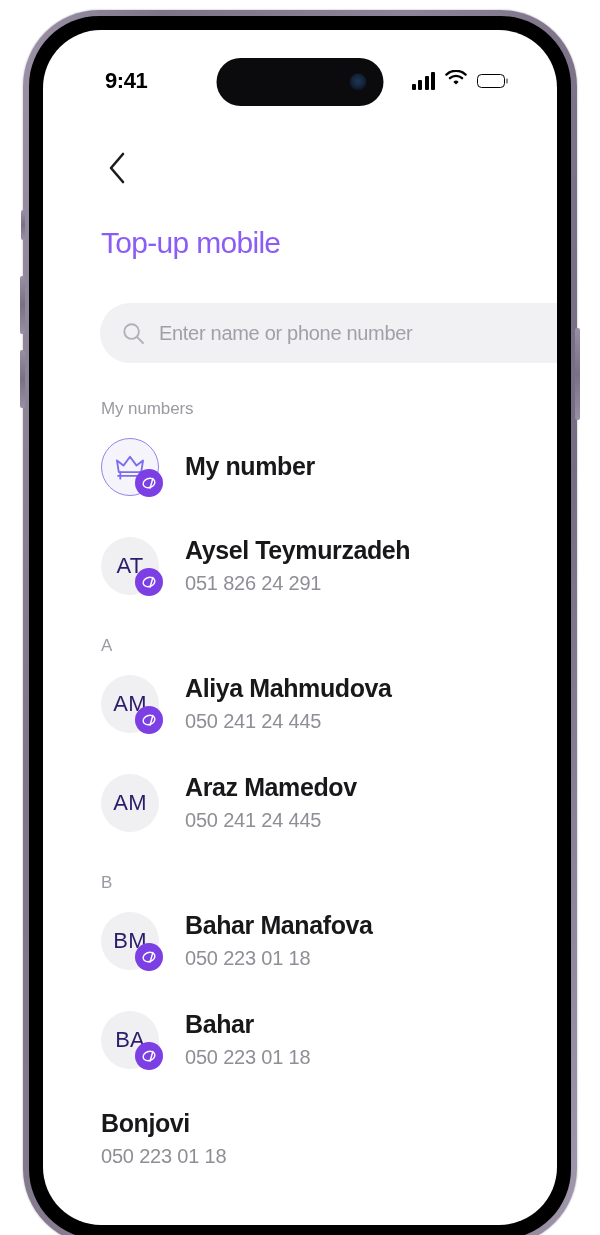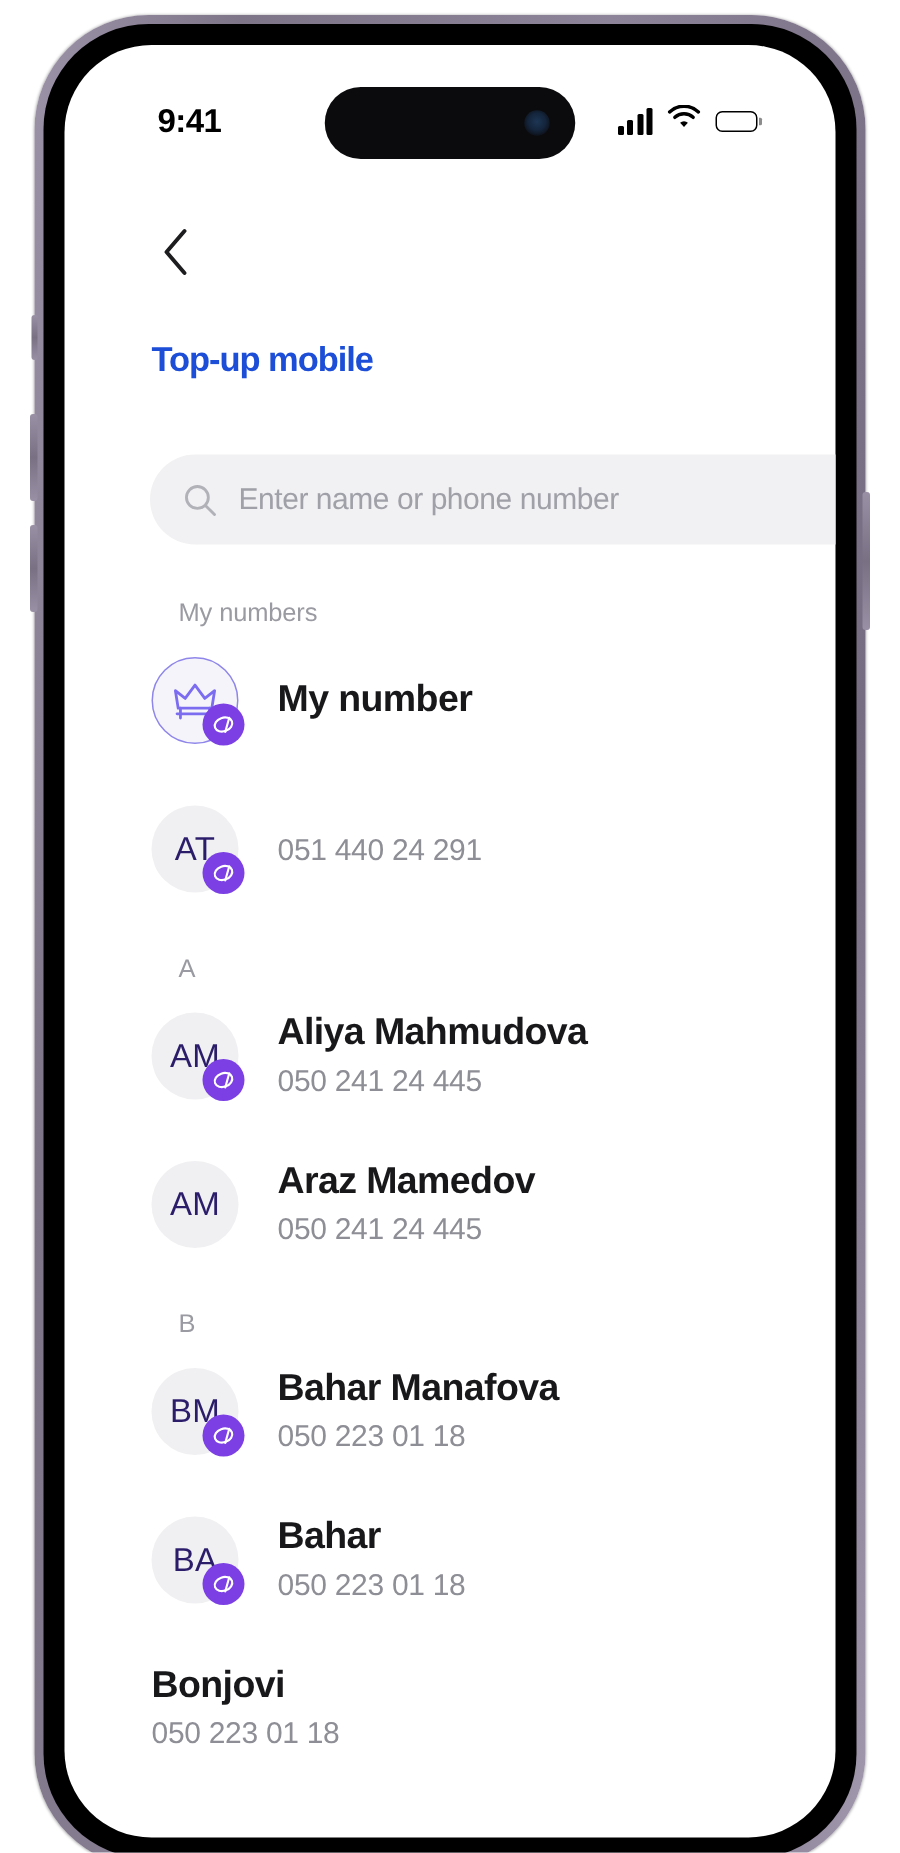--- a/index.html
+++ b/index.html
@@ -149,23 +149,23 @@
     height: 52px;
     display: flex;
     align-items: center;
     justify-content: center;
     cursor: pointer;
   }
   #page-title {
     position: absolute;
     left: 58px;
     top: 196px;
-    font-size: 23px;
-    font-weight: 700;
-    color: #1d4ed8;
+    font-size: 30px;
+    font-weight: 400;
+    color: #8b5cf6;
     letter-spacing: -0.7px;
   }
 
   
   #search-field {
     position: absolute;
     left: 57px;
     top: 273px;
     width: 488px;
     height: 60px;
@@ -187,21 +187,21 @@
   
   #contact-list {
     position: absolute;
     left: 0;
     top: 352px;
     right: 0;
     bottom: 0;
     overflow: hidden;
   }
   .section-label {
-    padding: 0 0 0 76px;
+    padding: 0 0 0 58px;
     font-size: 17px;
     color: #9a9aa2;
     letter-spacing: -0.1px;
     line-height: 1;
   }
   #sec-my { margin-top: 18px; }
   .section-label.letter { margin-top: 22px; }
 
   .contact-row {
     display: flex;
@@ -348,21 +348,22 @@
           <div class="contact-row">
             <div class="avatar-wrap">
               <div class="avatar">AT</div>
               <div class="operator-badge">
                 <svg width="20" height="20" aria-hidden="true">
                   <use href="#sym-operator"></use>
                 </svg>
               </div>
             </div>
             <div class="contact-text">
-              <div class="contact-phone">051 440 24 291</div>
+              <div class="contact-name">Aysel Teymurzadeh</div>
+              <div class="contact-phone">051 826 24 291</div>
             </div>
           </div>
           <div class="section-label letter">A</div>
           <div class="contact-row">
             <div class="avatar-wrap">
               <div class="avatar">AM</div>
               <div class="operator-badge">
                 <svg width="20" height="20" aria-hidden="true">
                   <use href="#sym-operator"></use>
                 </svg>

